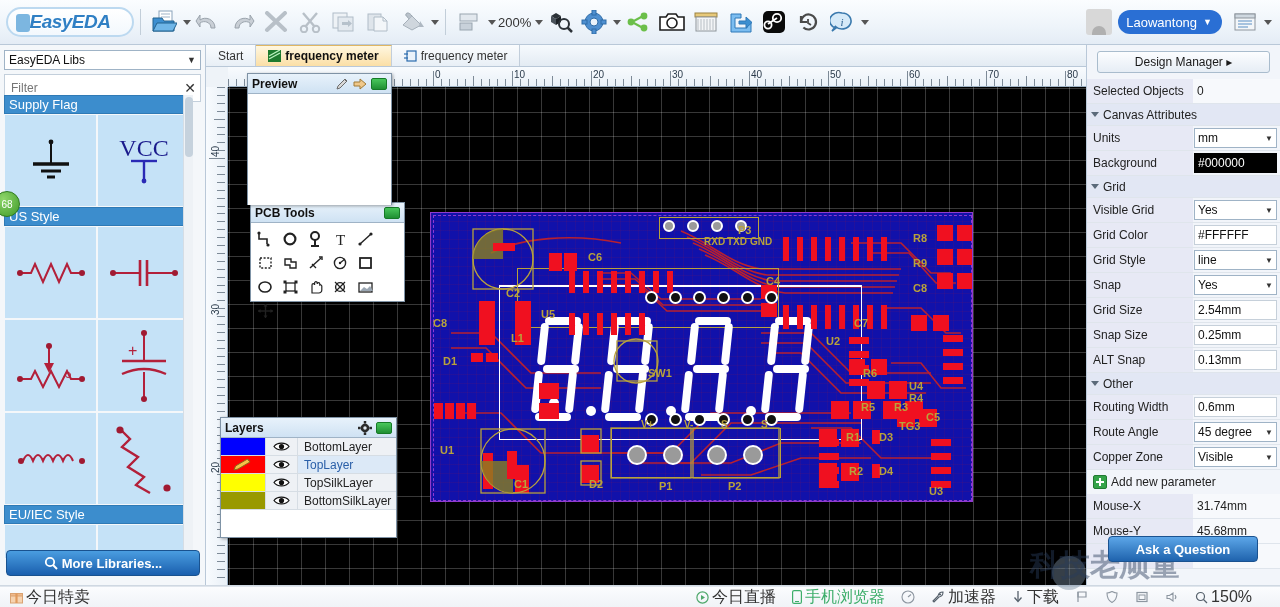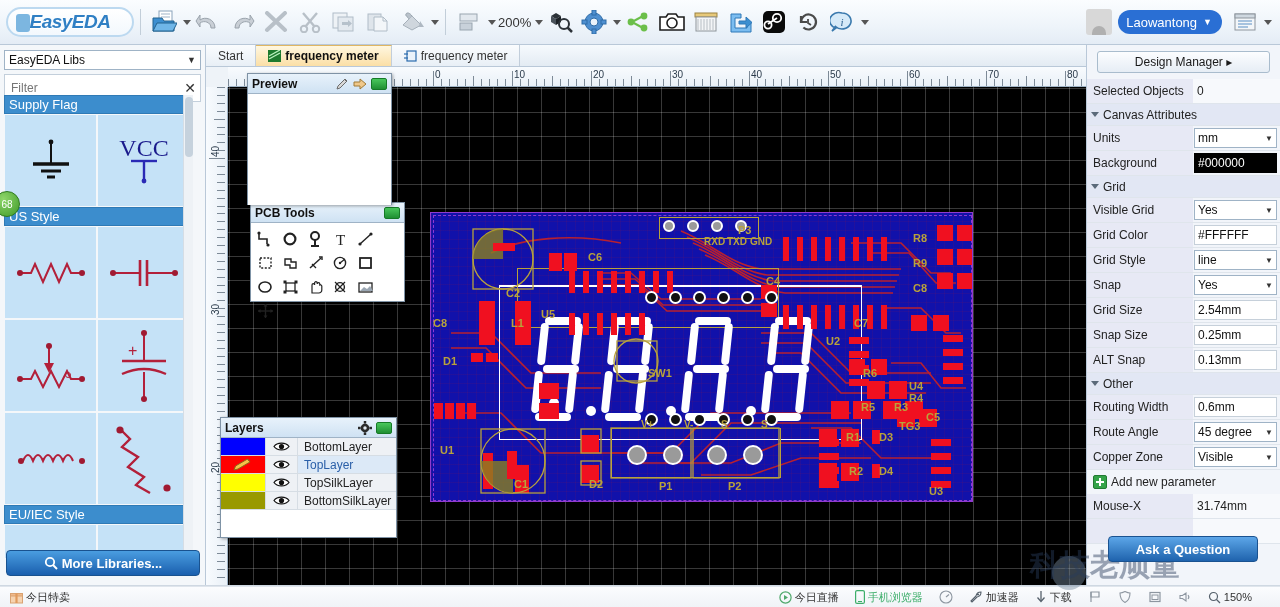--- a/index.html
+++ b/index.html
@@ -220,21 +220,21 @@
     background: linear-gradient(#5ca6e8,#1f63ad); border:1px solid #1a5290; border-radius: 4px;
     color:#fff; font-size:13px; font-weight:bold; display:flex; align-items:center; justify-content:center;
     z-index: 12; cursor:pointer;
   }
 
   
   .bottom-sep { position:absolute; left:0; top:585px; width:1280px; height:1px; background:#cfd8e2; }
   .statusbar {
     position: absolute; left: 0; top: 586px; width: 1280px; height: 21px;
     background: linear-gradient(#fbfcfe,#f0f3f7); border-top: 1px solid #dfe5ec;
-    display: flex; align-items: center; font-size: 11px; color: #333;
+    display: flex; align-items: center; font-size: 16px; color: #333;
   }
   .sb-item { display: flex; align-items: center; gap: 3px; margin-right: 16px; cursor: pointer; white-space: nowrap; }
   .sb-left { margin-left: 10px; display:flex; align-items:center; }
   .sb-right { margin-left: auto; display: flex; align-items: center; margin-right: 12px; }
 
   
   .watermark {
     position: absolute; left: 1030px; top: 545px; font-size: 30px; color: rgba(40,60,90,0.45);
     font-weight: bold; z-index: 11; pointer-events:none; white-space:nowrap;
   }
@@ -1015,21 +1015,21 @@
         <div class="hole" style="left:238px;top:200px;width:13px;height:13px;background:#111;border-color:#fff;"></div>
         <div class="hole" style="left:262px;top:200px;width:13px;height:13px;background:#111;border-color:#fff;"></div>
         <div class="hole" style="left:286px;top:200px;width:13px;height:13px;background:#111;border-color:#fff;"></div>
         <div class="hole" style="left:310px;top:200px;width:13px;height:13px;background:#111;border-color:#fff;"></div>
         <div class="hole" style="left:334px;top:200px;width:13px;height:13px;background:#111;border-color:#fff;"></div>
 
         <div id="silk-layer">
             <div class="silk" style="left: 307px; top: 12px;">P3</div>
             <div class="silk" style="left: 157px; top: 39px;">C6</div>
             <div class="silk" style="left: 75px; top: 75px;">C2</div>
-            <div class="silk" style="left: 80px; top: 105px;">L1</div>
+            <div class="silk" style="left: 80px; top: 120px;">L1</div>
             <div class="silk" style="left: 110px; top: 96px;">U5</div>
             <div class="silk" style="left: 12px; top: 143px;">D1</div>
             <div class="silk" style="left: 2px; top: 105px;">C8</div>
             <div class="silk" style="left: 217px; top: 155px;">SW1</div>
             <div class="silk" style="left: 9px; top: 232px;">U1</div>
             <div class="silk" style="left: 83px; top: 266px;">C1</div>
             <div class="silk" style="left: 158px; top: 266px;">D2</div>
             <div class="silk" style="left: 228px; top: 268px;">P1</div>
             <div class="silk" style="left: 297px; top: 268px;">P2</div>
             <div class="silk" style="left: 482px; top: 20px;">R8</div>
@@ -1361,20 +1361,24 @@
     <div class="addparam">
       <span class="plusicon"></span>
       <span>Add new parameter</span>
     </div>
 
     <div class="prow">
       <div class="plabel">Mouse-X</div>
       <div class="pvalue">31.74mm</div>
     </div>
     <div class="prow">
+      <div class="plabel">Mouse-Y</div>
+      <div class="pvalue">45.68mm</div>
+    </div>
+    <div class="prow">
       <div class="plabel"></div>
       <div class="pvalue"></div>
     </div>
   </div>
 
   <div class="wm-badge"></div>
   <div class="watermark">科技老顽童</div>
   <div class="ask-btn">
     <span>Ask a Question</span>
   </div>

